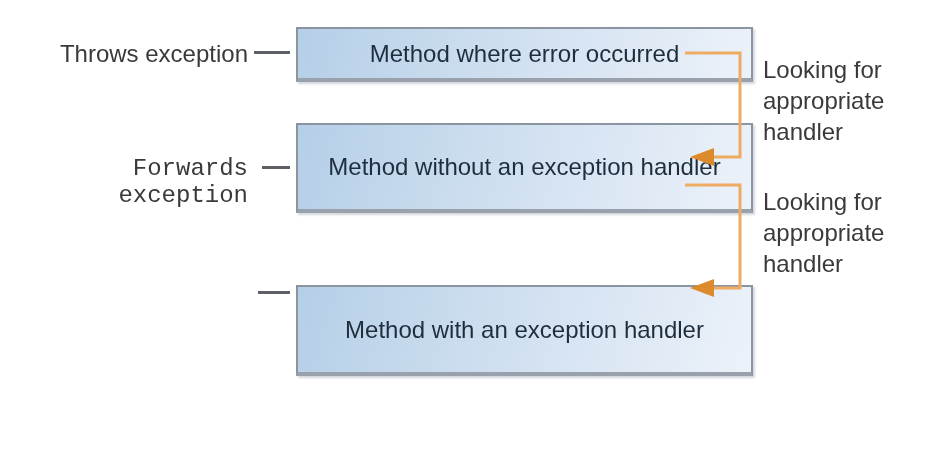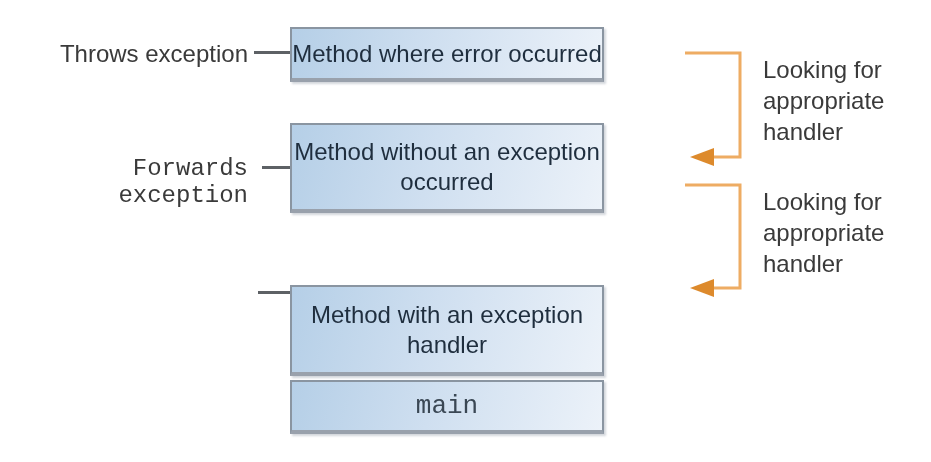--- a/index.html
+++ b/index.html
@@ -11,22 +11,22 @@
   .canvas {
     position: relative;
     width: 931px;
     height: 462px;
     background: #ffffff;
     overflow: hidden;
   }
   
   .stack-box {
     position: absolute;
-    left: 290px;
-    width: 314px;
+    left: 296px;
+    width: 457px;
     box-sizing: border-box;
     background: linear-gradient(105deg, #b5cfe7 0%, #cfdff0 45%, #ecf2f9 100%);
     border: 2px solid #8a95a1;
     border-bottom: 4px solid #99a1ac;
     box-shadow: 2px 2px 2px rgba(130,140,155,0.35);
     display: flex;
     align-items: center;
     justify-content: center;
     text-align: center;
     color: #1f2e3e;
@@ -90,27 +90,24 @@
 </style>
 </head>
 <body>
 
 <div class="canvas">
 
   <div class="stack-box" id="box-1">
     <span>Method where error occurred</span>
   </div>
   <div class="stack-box" id="box-2">
-    <span>Method without an exception occurred</span>
+    <span>Method without an exception handler</span>
   </div>
   <div class="stack-box" id="box-3">
     <span>Method with an exception handler</span>
-  </div>
-  <div class="stack-box mono" id="box-4">
-    <span>main</span>
   </div>
 
   <div class="left-label" id="left-label-1">
     <span>Throws exception</span>
   </div>
   <div class="left-label" id="left-label-2">
     <span>Forwards exception</span>
   </div>
 
   <div class="connector" id="connector-1"></div>

